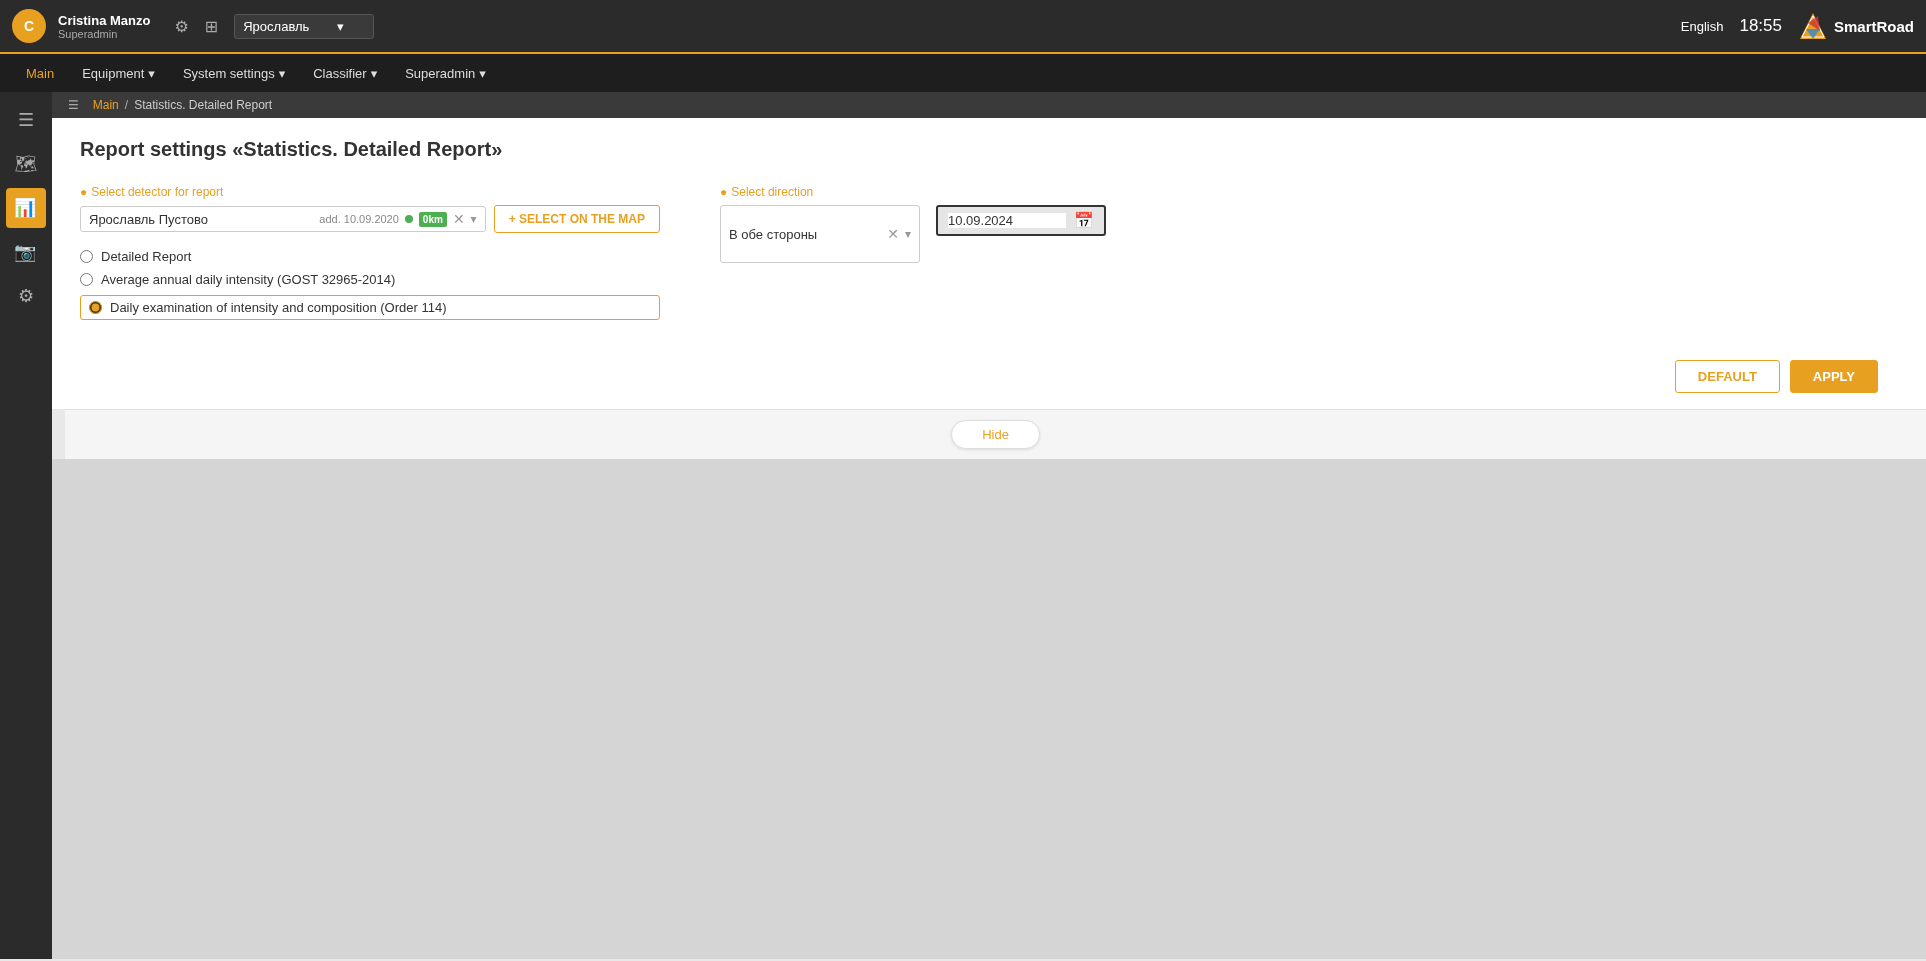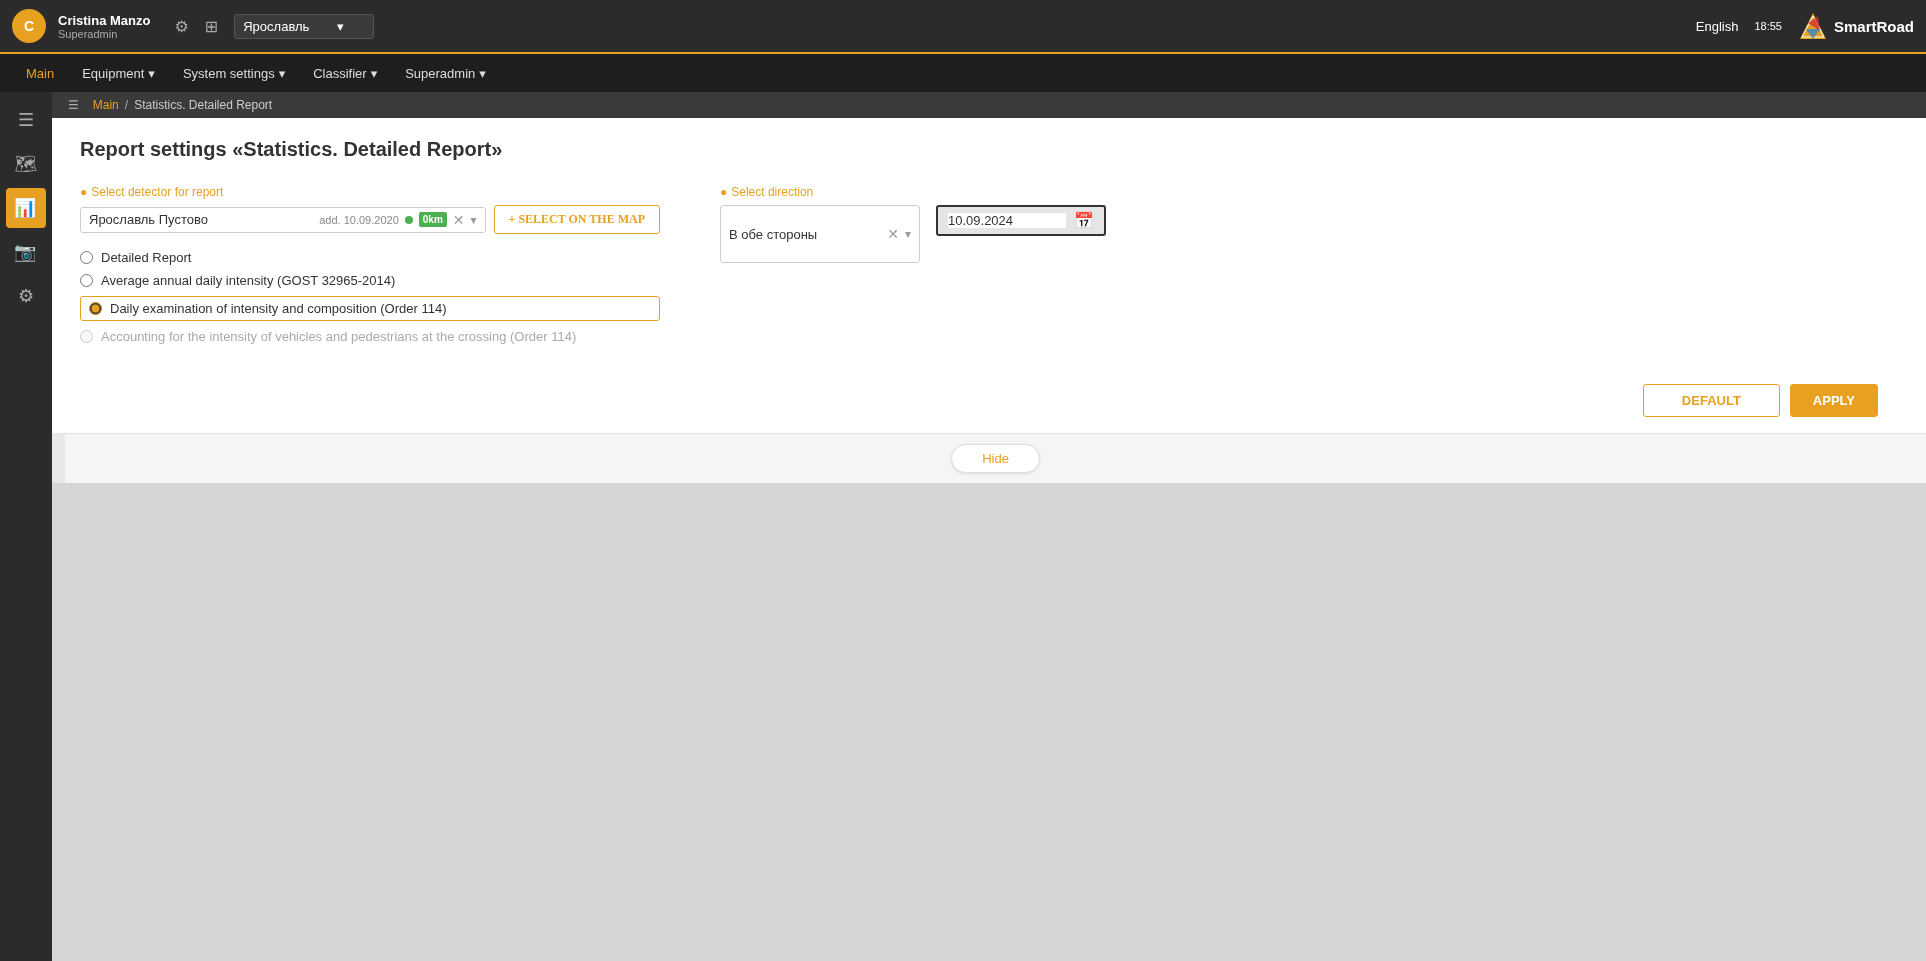--- a/index.html
+++ b/index.html
@@ -44,21 +44,21 @@
       cursor: pointer;
       gap: 6px;
       min-width: 140px;
       text-align: center;
     }
     .city-selector span { flex: 1; }
     .top-bar-right {
       display: flex; align-items: center; gap: 16px;
     }
     .lang-selector { color: white; font-size: 13px; cursor: pointer; }
-    .time-display { color: white; font-size: 11px; }
+    .time-display { color: white; font-size: 17px; }
     .brand-logo { display: flex; align-items: center; gap: 6px; color: white; font-weight: bold; font-size: 15px; }
     .logo-icon {
       width: 30px; height: 30px;
     }
 
     
     .menu-bar {
       background: #1e1e1e;
       height: 40px;
       display: flex;
@@ -178,21 +178,20 @@
     .select-map-btn {
       background: white;
       border: 1.5px solid #e8a020;
       color: #e8a020;
       padding: 6px 14px;
       border-radius: 3px;
       cursor: pointer;
       font-size: 12px;
       font-weight: bold;
       white-space: nowrap;
-      font-family: Liberation Serif, serif;
     }
 
     
     .radio-group { display: flex; flex-direction: column; gap: 8px; }
     .radio-item {
       display: flex;
       align-items: center;
       gap: 8px;
       font-size: 13px;
       color: #333;
@@ -245,21 +244,21 @@
       display: flex;
       justify-content: flex-end;
       gap: 10px;
       margin-top: 40px;
       padding-right: 20px;
     }
     .btn-default {
       background: white;
       border: 1.5px solid #e8a020;
       color: #e8a020;
-      padding: 8px 38px;
+      padding: 8px 22px;
       border-radius: 3px;
       cursor: pointer;
       font-size: 13px;
       font-weight: bold;
     }
     .btn-apply {
       background: #e8a020;
       border: 1.5px solid #e8a020;
       color: white;
       padding: 8px 22px;
@@ -408,24 +407,20 @@
               <input type="radio" name="report_type" style="">
               <span>Detailed Report</span>
             </label>
             <label class="radio-item">
               <input type="radio" name="report_type" style="">
               <span>Average annual daily intensity (GOST 32965-2014)</span>
             </label>
             <label class="radio-item radio-item-highlighted">
               <input type="radio" name="report_type" checked="" style="">
               <span>Daily examination of intensity and composition (Order 114)</span>
-            </label>
-            <label class="radio-item disabled">
-              <input type="radio" name="report_type" disabled="" style="">
-              <span>Accounting for the intensity of vehicles and pedestrians at the crossing (Order 114)</span>
             </label>
           </div>
         </div>
 
         <div class="form-right">
           <div>
             <div class="field-label">
               <span class="dot">●</span>
               <span>Select direction</span>
             </div>

